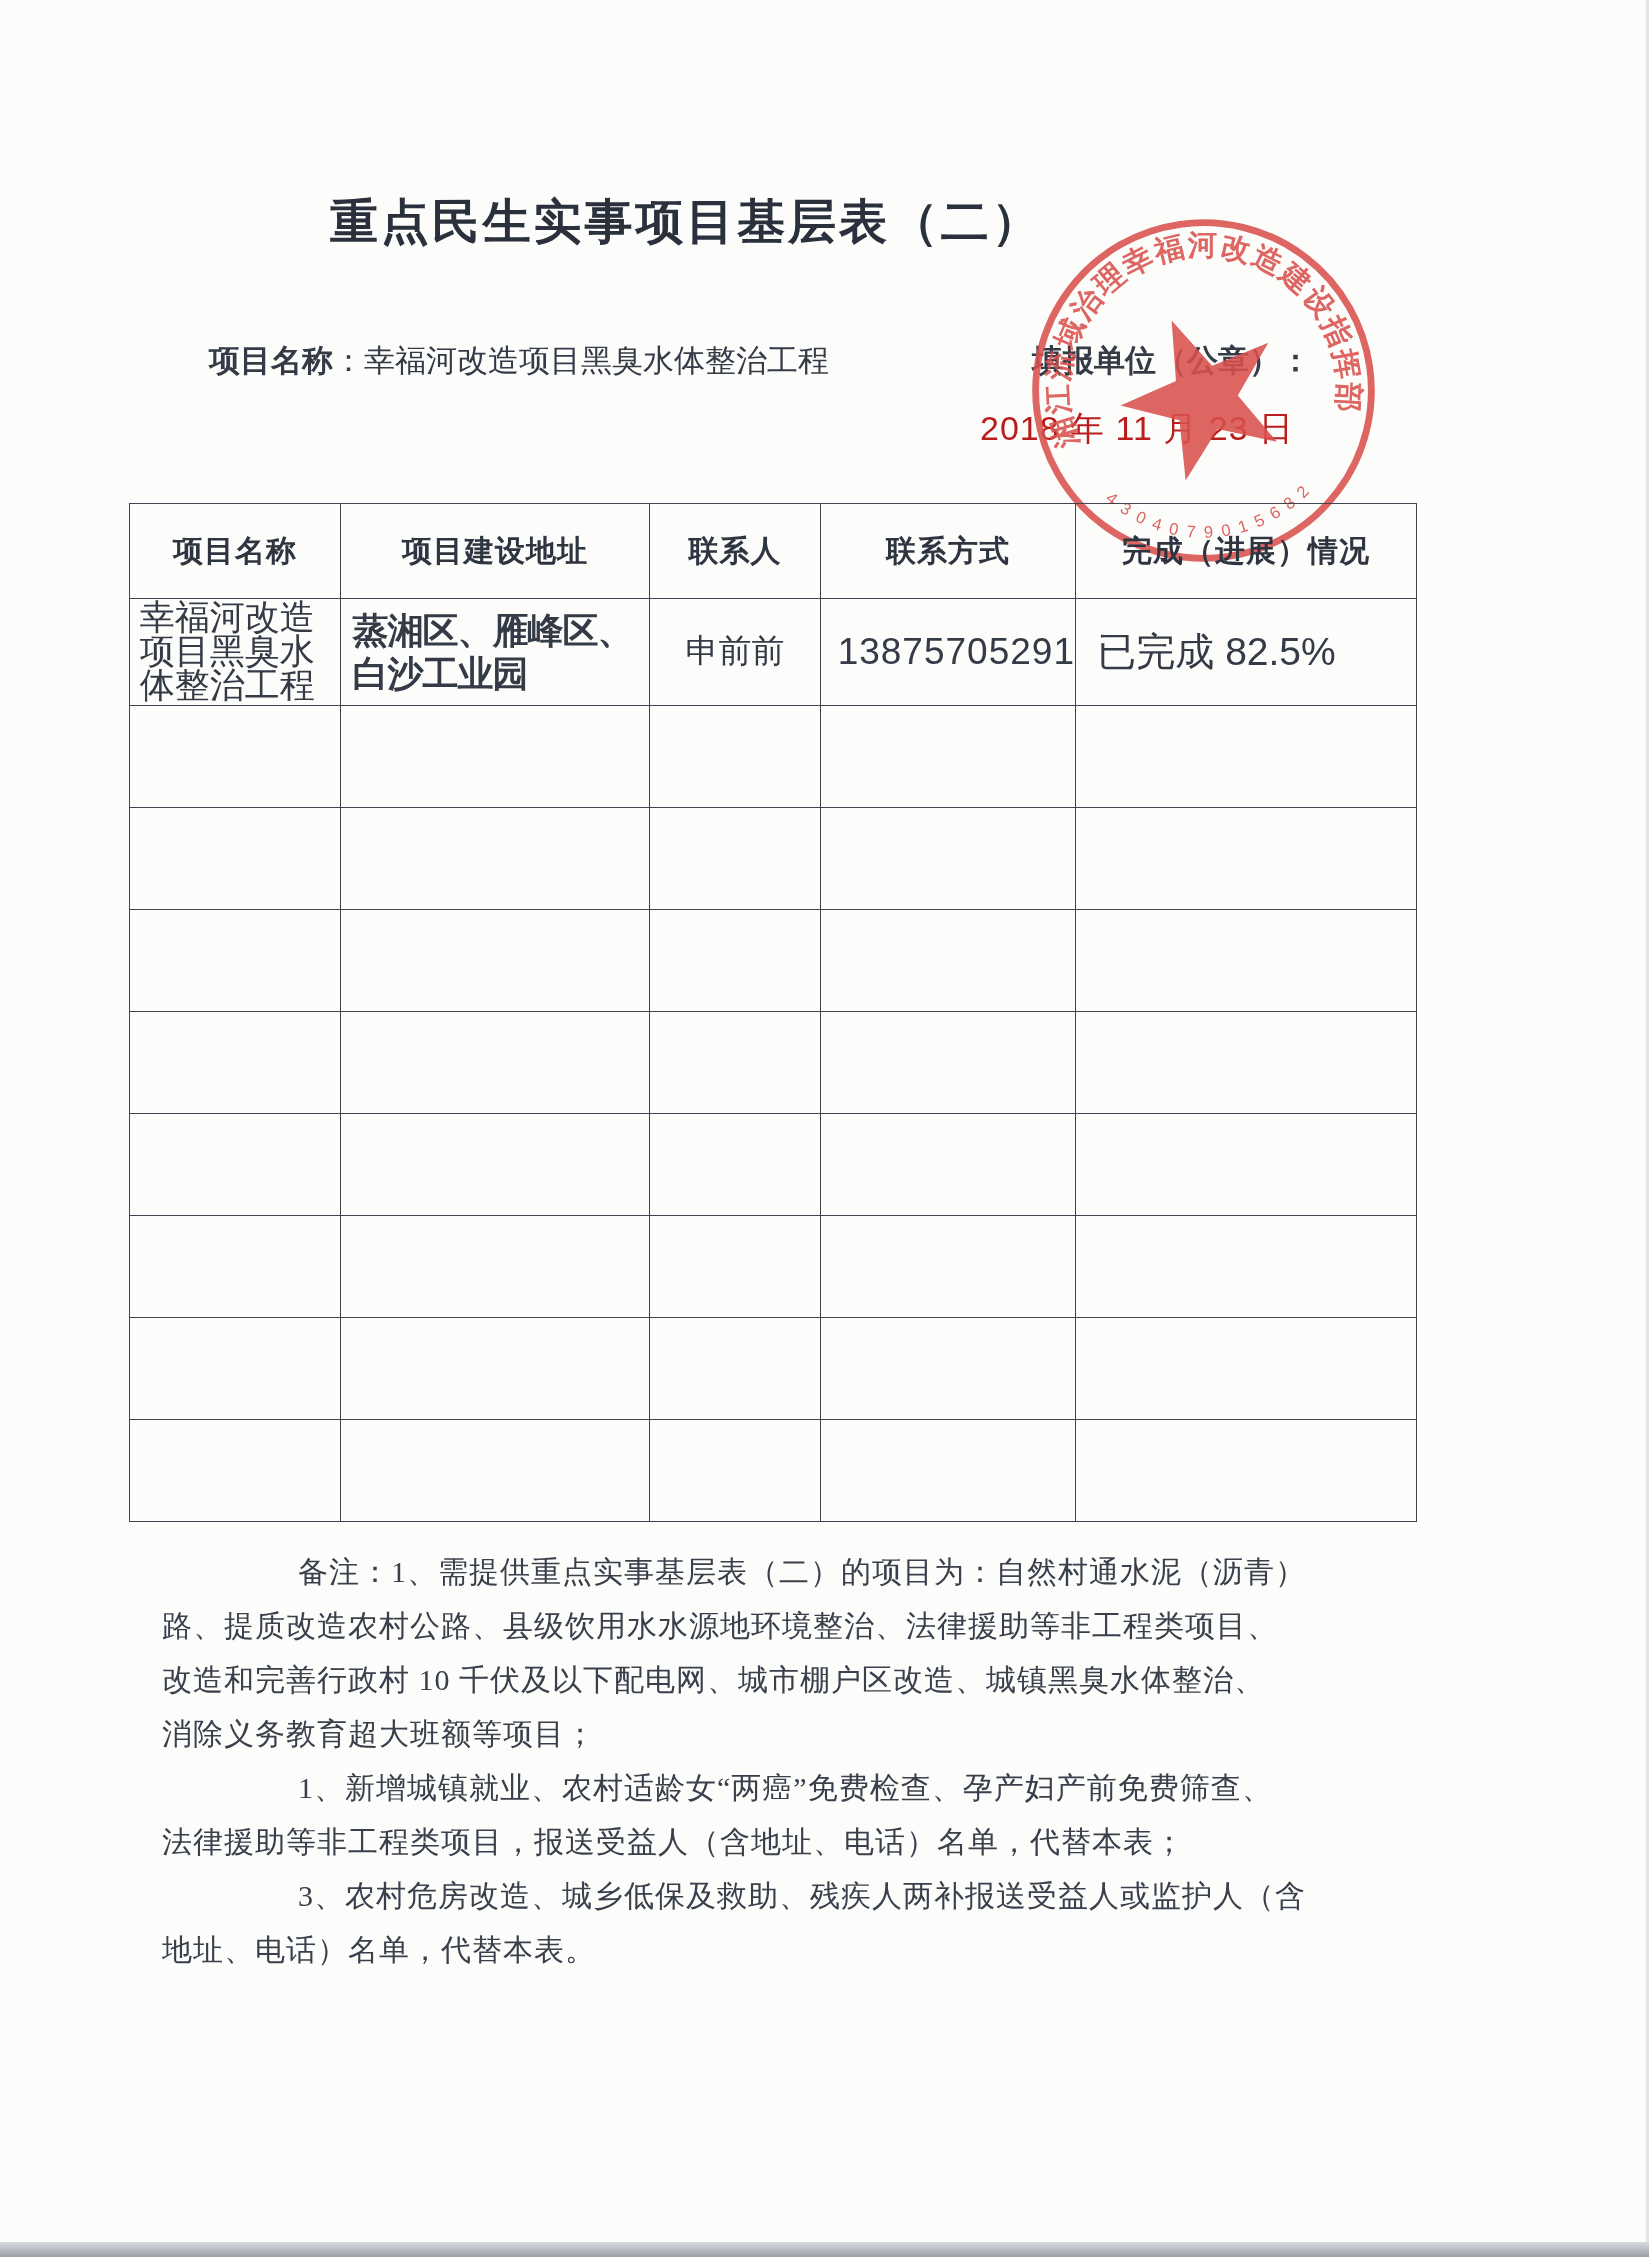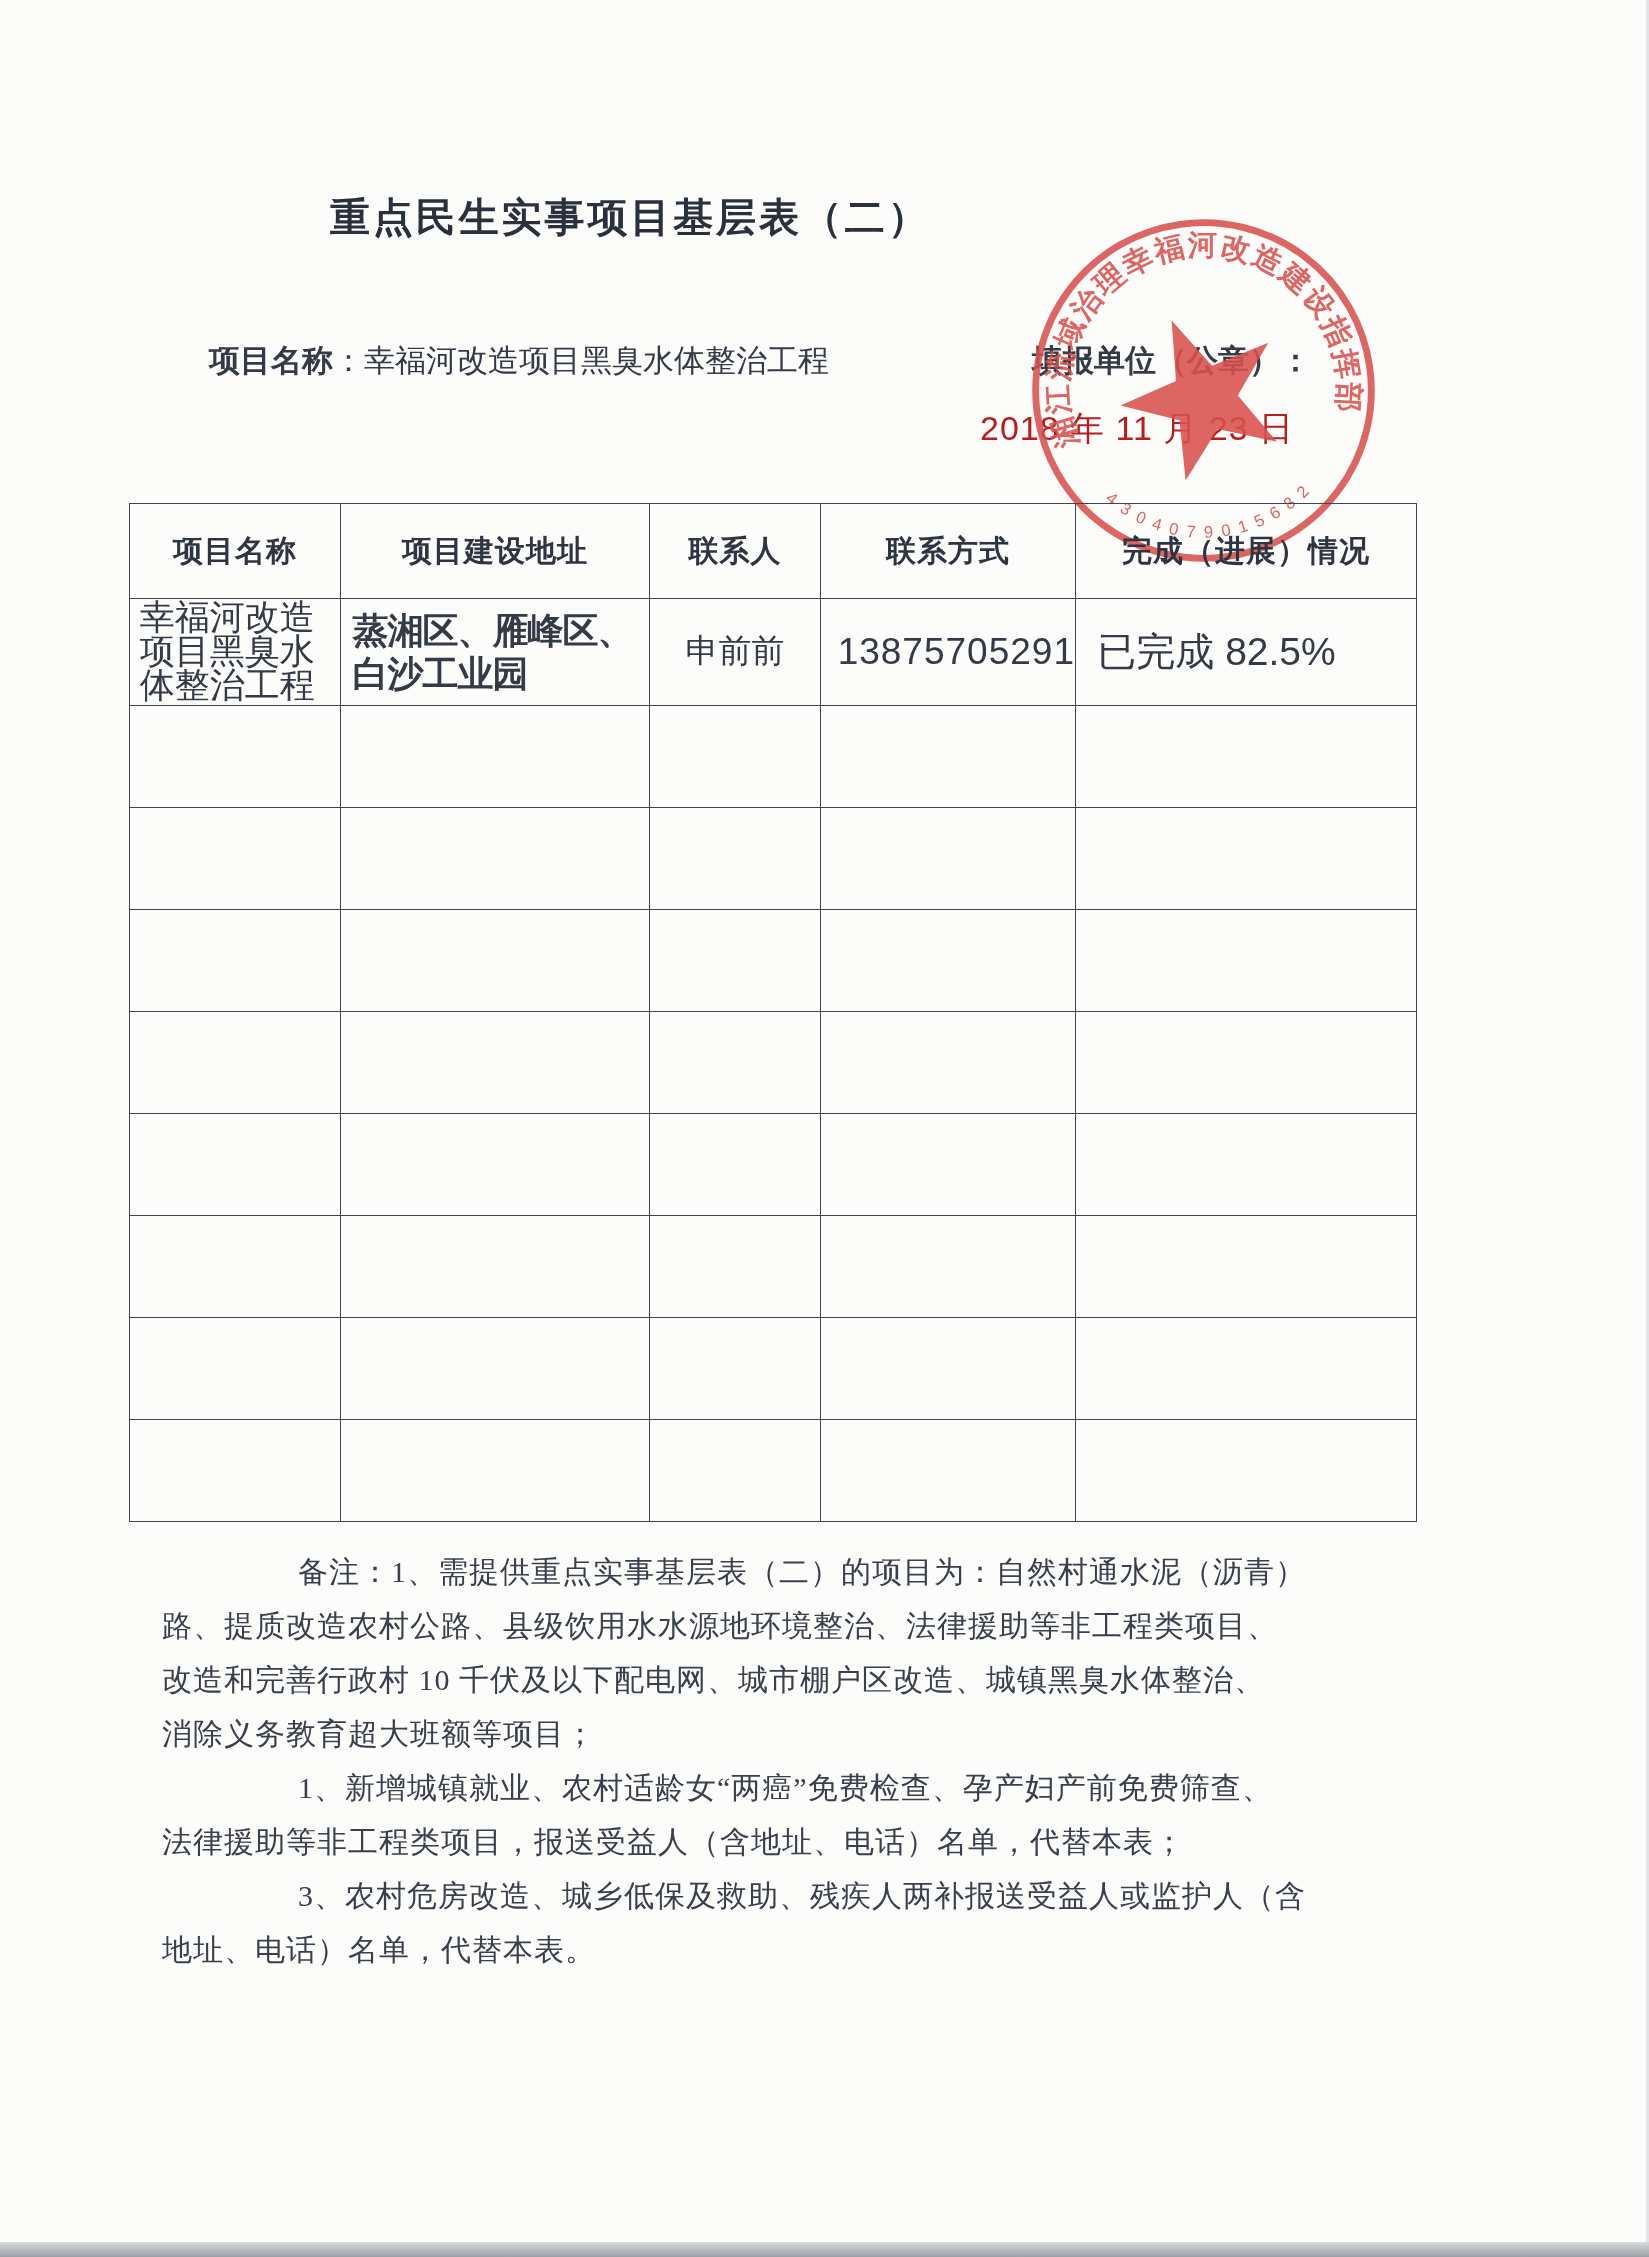--- a/index.html
+++ b/index.html
@@ -7,21 +7,21 @@
   .page {
     position:relative;
     width:1650px; height:2257px;
     background:#fcfcfb;
     overflow:hidden;
     font-family:"Liberation Sans", sans-serif;
     color:#343b47;
   }
   .doc-title {
     position:absolute; left:330px; top:190px;
-    font-size:40px; font-weight:bold; letter-spacing:2.9px;
+    font-size:48px; font-weight:bold; letter-spacing:2.9px;
     color:#2a313c;
   }
   .meta-project {
     position:absolute; left:209px; top:340px;
     font-size:31px;
   }
   .meta-project .lbl { font-weight:bold; }
   .meta-project .val { font-family:"Liberation Serif", serif; font-weight:normal; }
   .meta-unit {
     position:absolute; left:1032px; top:340px;

